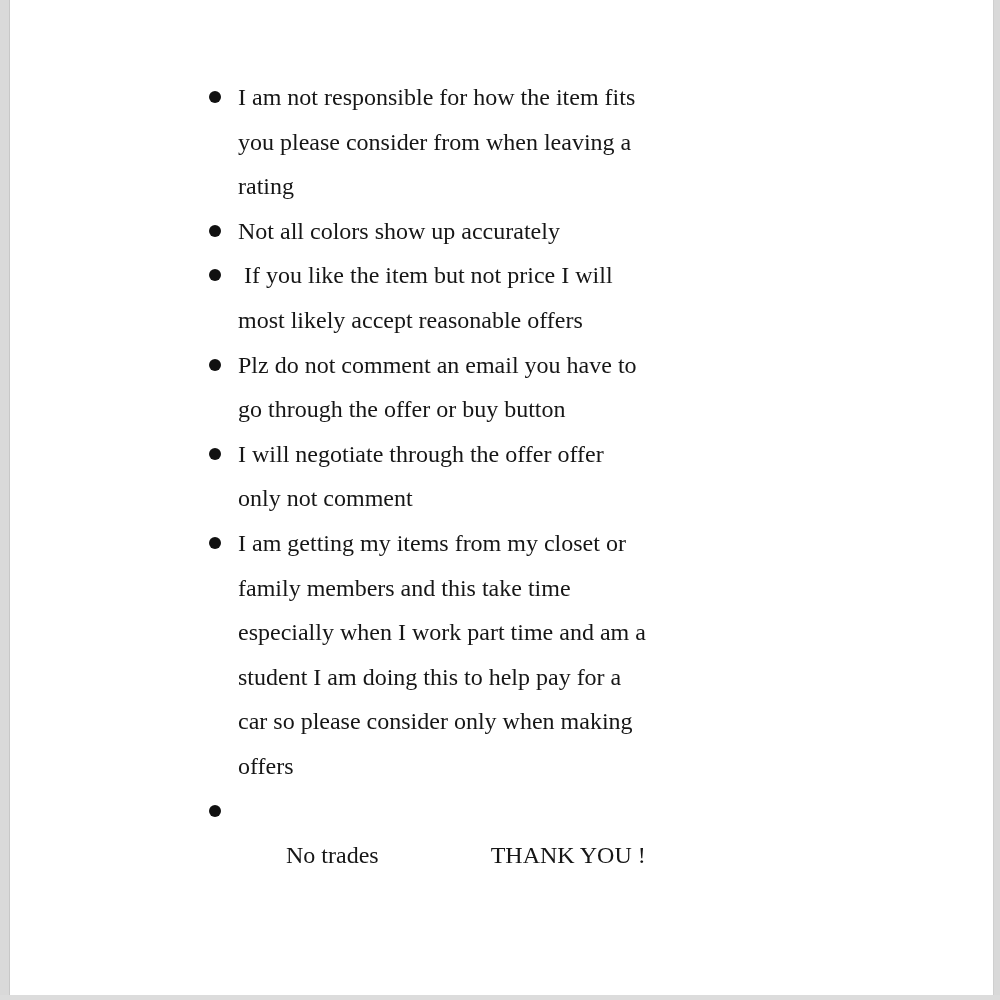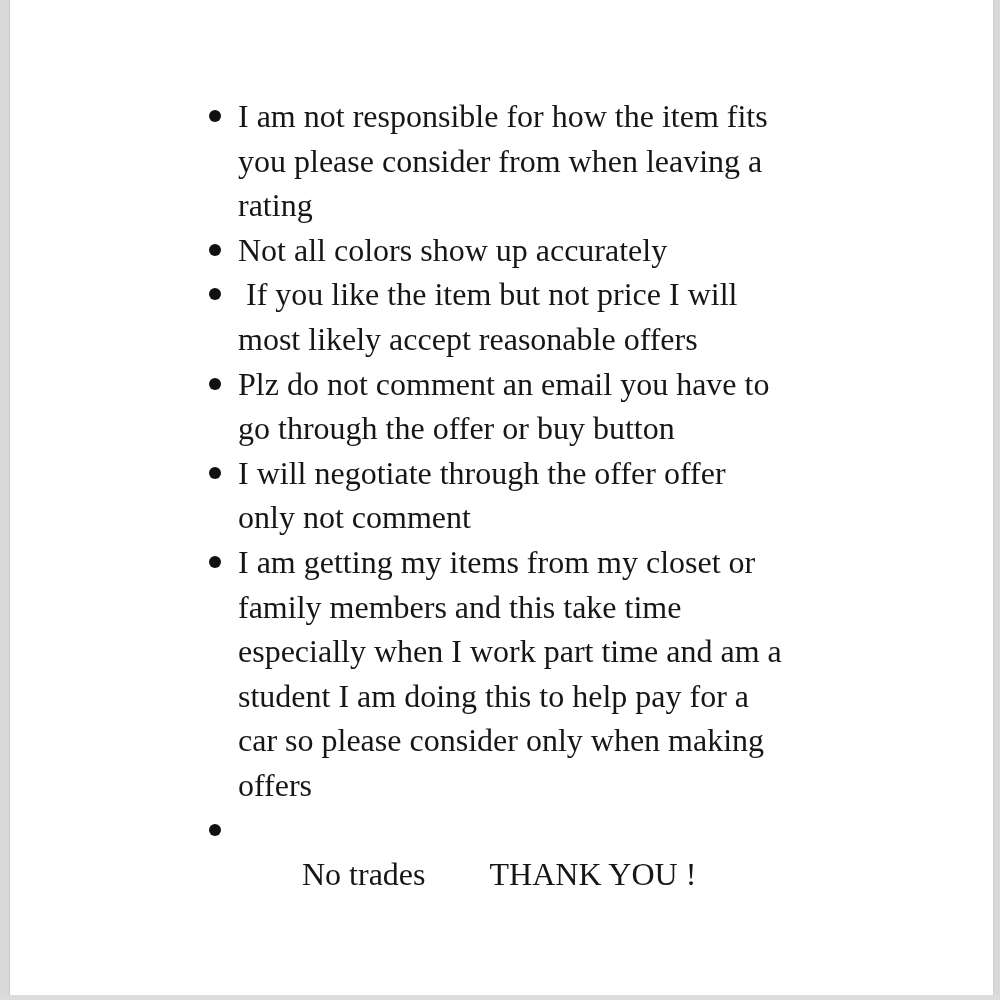--- a/index.html
+++ b/index.html
@@ -32,44 +32,44 @@
   }
   .edge-bottom {
     position: absolute;
     left: 0; bottom: 0;
     width: 100%; height: 5px;
     background: #dcdcdc;
   }
   ul.note {
     position: absolute;
     left: 238px;
-    top: 94px;
+    top: 75px;
     margin: 0;
     padding: 0;
     list-style: none;
-    font-size: 32px;
+    font-size: 24px;
     line-height: 44.6px;
   }
   ul.note li {
     position: relative;
   }
   .bullet-dot {
     position: absolute;
     left: -29px;
     top: 16px;
     width: 12px;
     height: 12px;
     border-radius: 50%;
     background: #111111;
   }
   .line {
     white-space: pre; 
   }
   .thanks {
-    margin-left: 64px;
+    margin-left: 112px;
   }
 </style>
 </head>
 <body>
 
 <div class="page">
 
   <div class="edge-left"></div>
   <div class="edge-right"></div>
   <div class="edge-bottom"></div>

